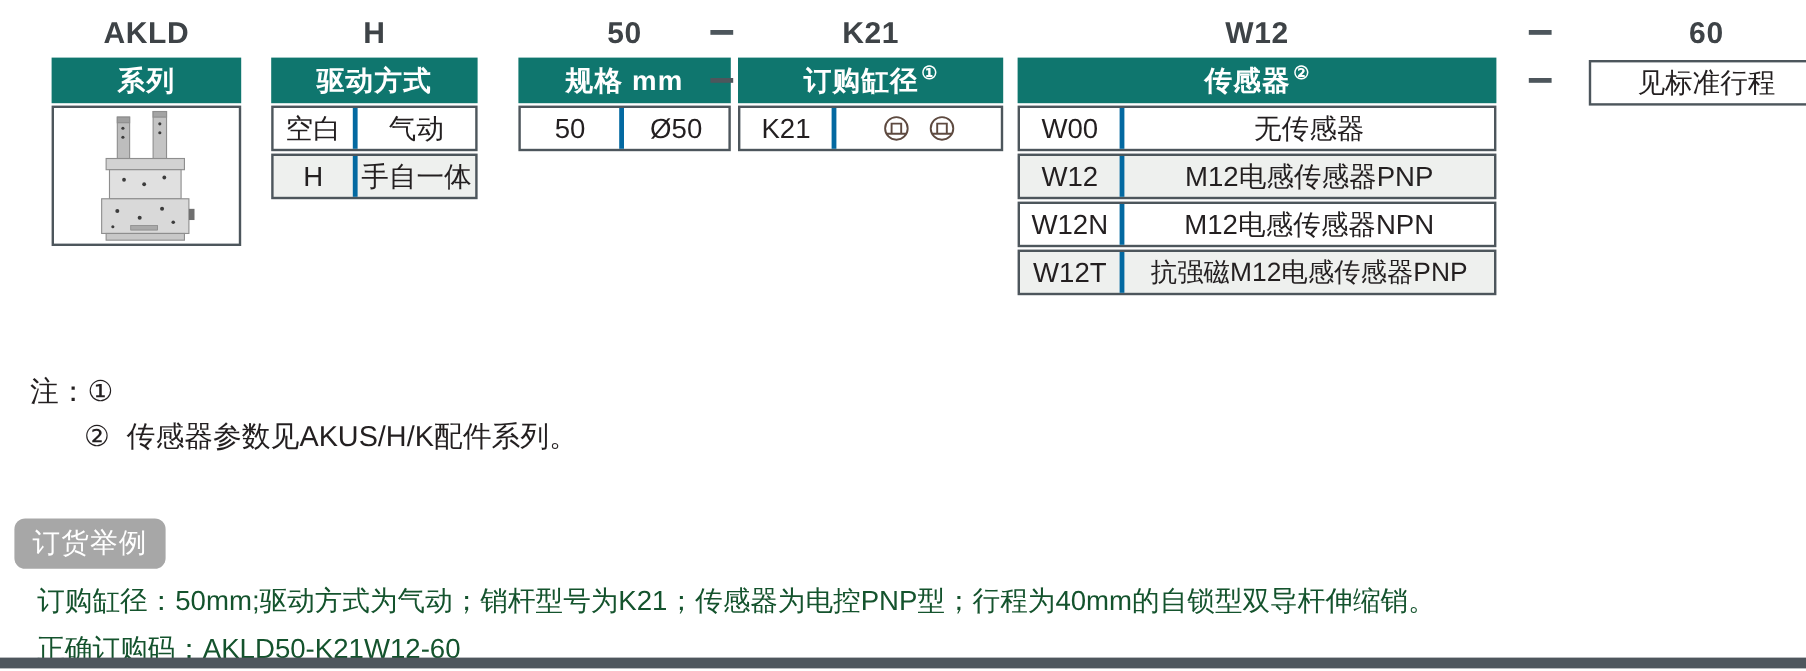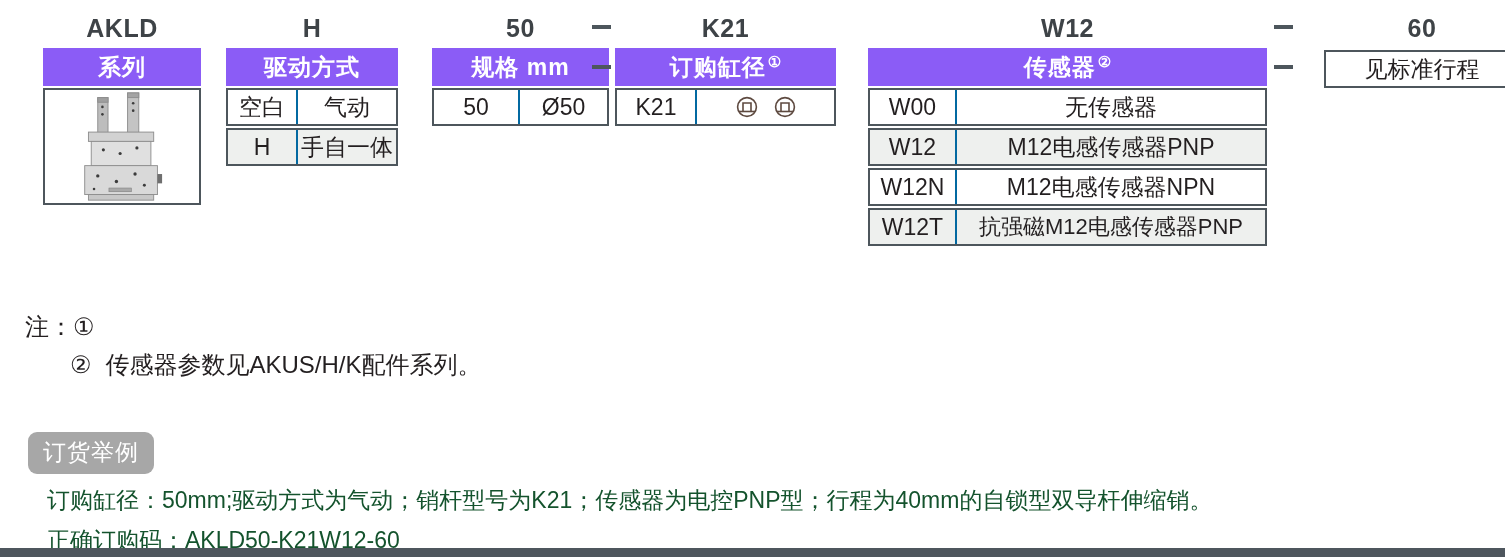--- a/index.html
+++ b/index.html
@@ -6,47 +6,47 @@
   .canvas{
     position:relative;width:1505px;height:559px;background:#ffffff;
     font-family:"Liberation Sans",sans-serif;color:#231f20;overflow:hidden;
   }
   .col{position:absolute;top:8px;padding-left:24px;}
   .code{
     height:40px;display:flex;align-items:center;justify-content:center;
     font-weight:bold;font-size:25px;color:#3e4347;letter-spacing:0.5px;
   }
   .hdr{
-    height:38px;background:#8b5cf6;color:#ffffff;font-weight:bold;font-size:23px;
+    height:38px;background:#0f766e;color:#ffffff;font-weight:bold;font-size:23px;
     display:flex;align-items:center;justify-content:center;line-height:1;letter-spacing:1px;
   }
   .hdr sup{font-size:15px;font-weight:bold;margin-left:2px;margin-top:-12px;letter-spacing:0;}
   .row{
     display:flex;border:2px solid #4d565c;height:38px;margin-top:2px;
     box-sizing:border-box;background:#ffffff;
   }
   .row.alt{background:#eef0ee;}
   .cell{
     display:flex;align-items:center;justify-content:center;
     font-size:23px;box-sizing:border-box;white-space:nowrap;overflow:hidden;
   }
-  .cell.key{border-right:2px solid #0369a1;flex:0 0 auto;}
+  .cell.key{border-right:4px solid #0369a1;flex:0 0 auto;}
   .cell.val{flex:1 1 auto;}
   .imgbox{
     border:2px solid #4d565c;height:117px;margin-top:2px;box-sizing:border-box;
     display:flex;align-items:center;justify-content:center;background:#ffffff;
   }
   .pins{display:flex;gap:14px;align-items:center;justify-content:center;flex:1;}
   .dash{position:absolute;width:19px;height:4px;background:#4d565c;}
   .notes{position:absolute;left:25px;top:308px;font-size:24px;line-height:38px;color:#231f20;}
   .note-line{display:flex;align-items:baseline;}
   .note-label{flex:0 0 auto;}
   .note-num{flex:0 0 auto;margin-right:14px;}
   .note-line.indent{margin-left:45px;}
-  .ordering{position:absolute;left:28px;top:432px;}
+  .ordering{position:absolute;left:12px;top:432px;}
   .badge{
     display:inline-block;background:#a7a7a7;color:#ffffff;font-size:23px;
     padding:5px 15px 6px 15px;border-radius:9px;letter-spacing:1px;
   }
   .order-line{font-size:23px;color:#14532d;margin-left:19px;}
   .order-line.l1{margin-top:11px;}
   .order-line.l2{margin-top:9px;}
   .bottombar{position:absolute;left:0;top:548px;width:1505px;height:9px;background:#4e565d;}
 </style>
 </head>
@@ -133,21 +133,21 @@
         </svg>
         <svg width="24" height="24" viewBox="0 0 24 24" fill="none" stroke="#5e4a40" stroke-width="1.6">
           <circle cx="12" cy="12" r="9.4"></circle>
             <line x1="4" y1="16.5" x2="20" y2="16.5"></line>
             <path d="M8 16.5 V8 H16 V16.5"></path>
         </svg>
       </div>
     </div>
   </div>
 
-  <div class="col" style="left:844px;width:399px;">
+  <div class="col" style="left:824px;width:399px;">
     <div class="code">W12</div>
     <div class="hdr">
       <span>传感器</span>
         <sup>②</sup>
     </div>
     <div class="row">
       <div class="cell key" style="width:87px;">W00</div>
       <div class="cell val">无传感器</div>
     </div>
     <div class="row alt">

